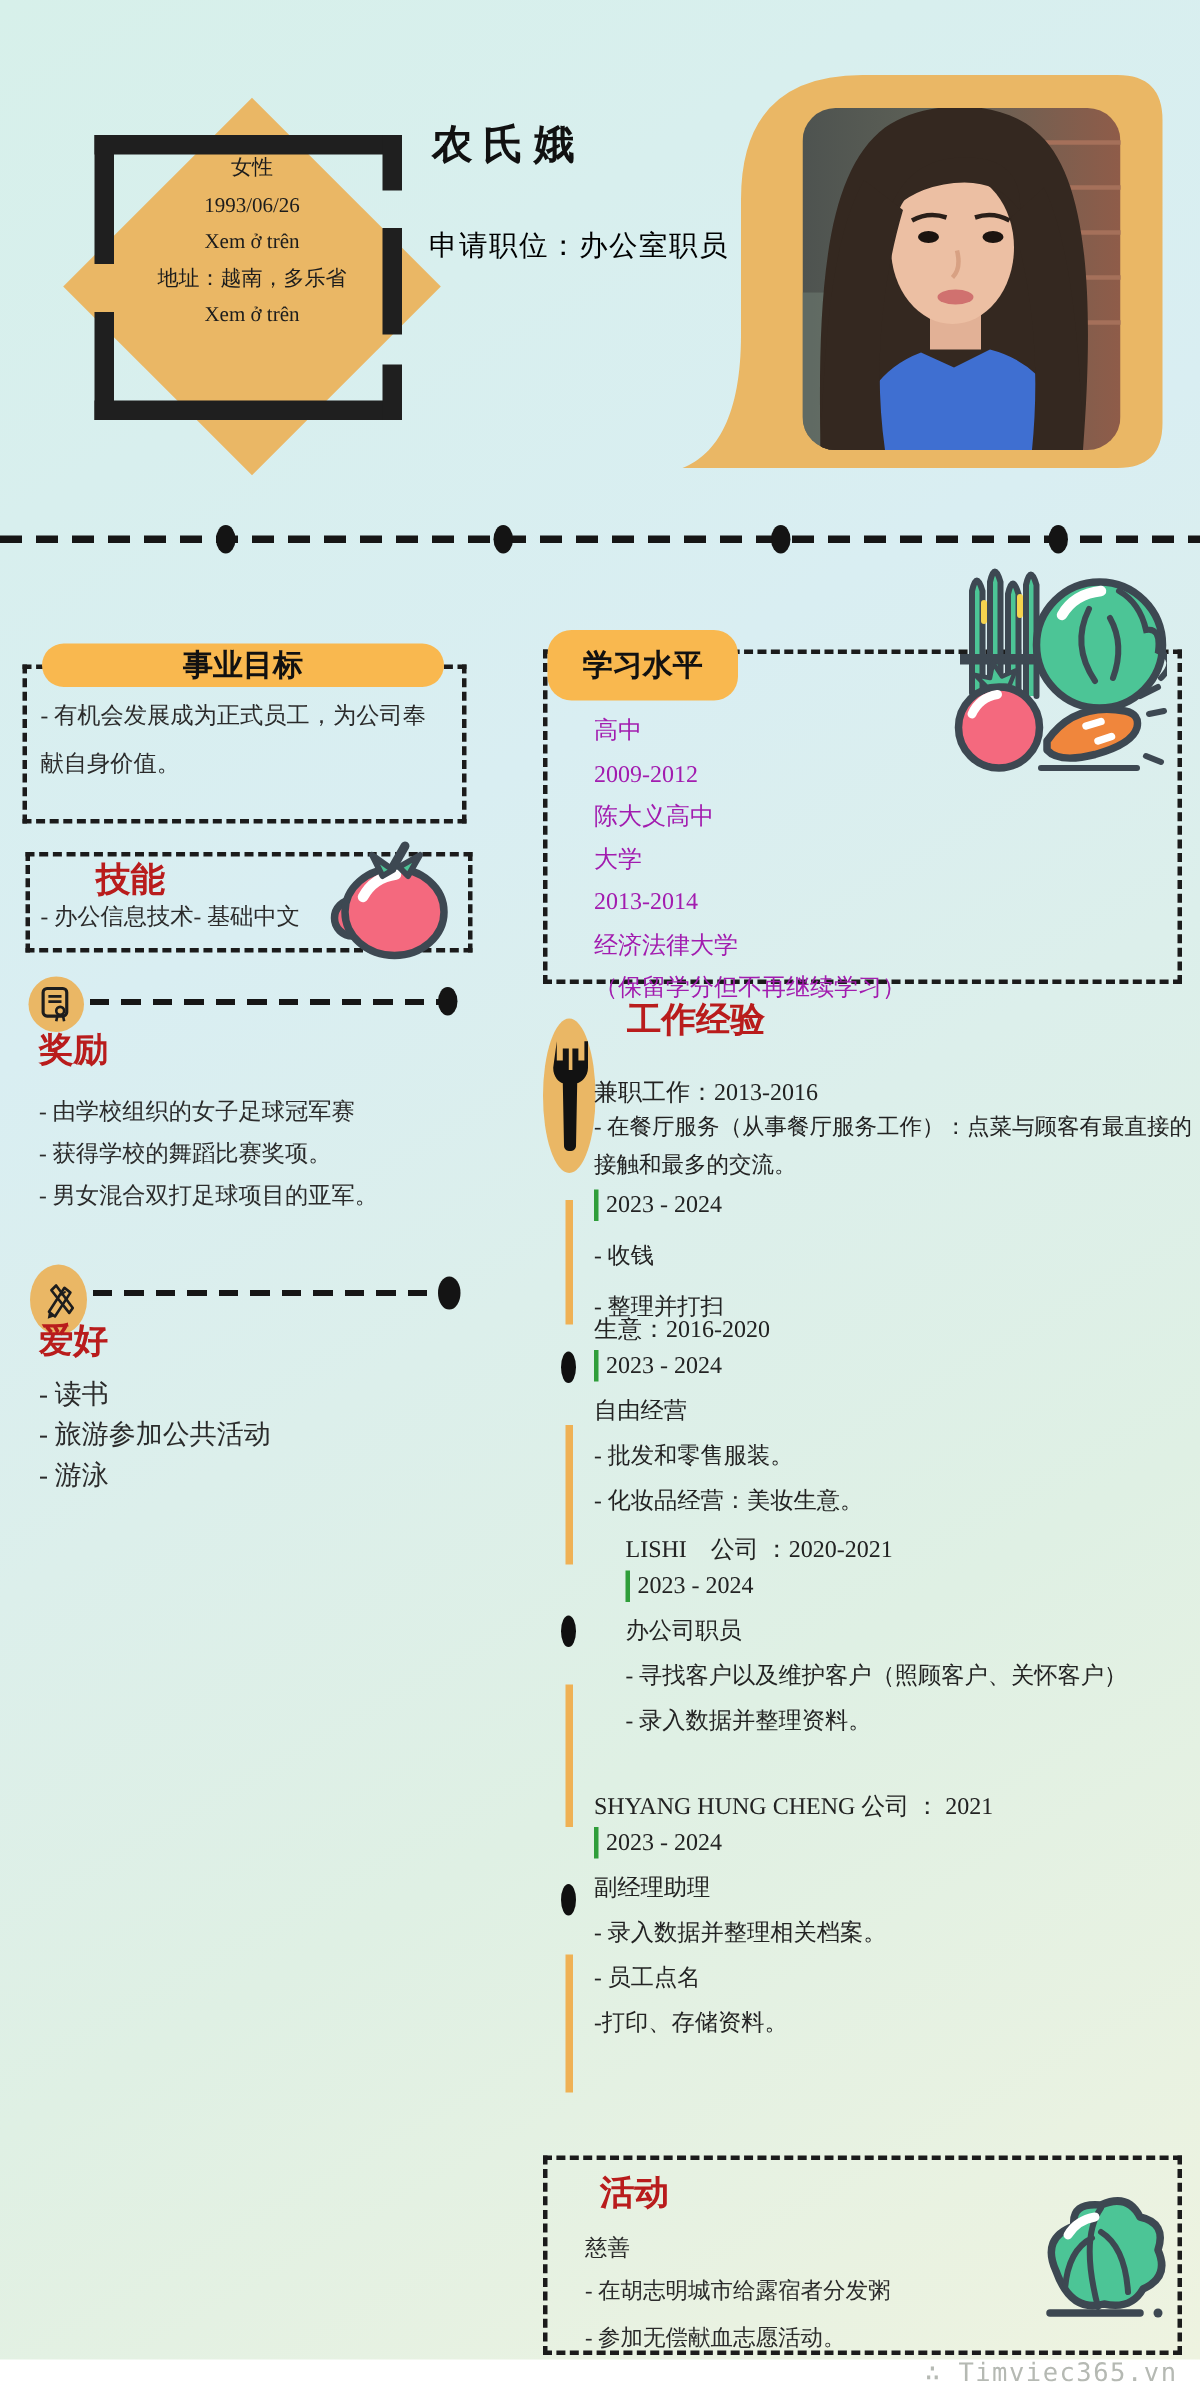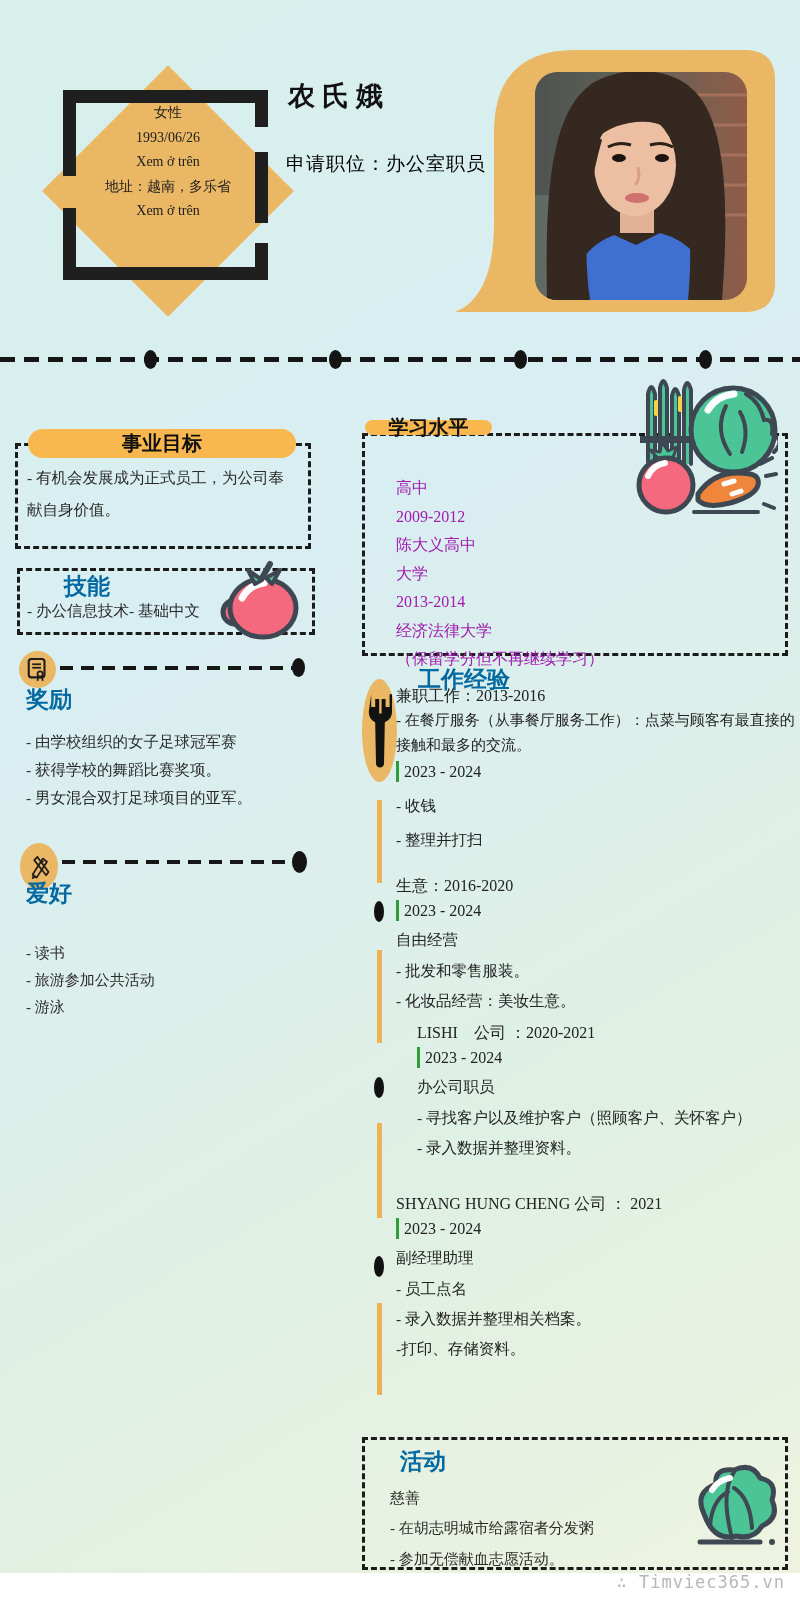--- a/index.html
+++ b/index.html
@@ -20,21 +20,21 @@
 
   
   .divider{left:0;top:357px;width:800px;height:5px;
     background:repeating-linear-gradient(90deg,#161616 0 15px,transparent 15px 24px);}
   .dot{width:13px;height:19px;background:#141414;border-radius:50%;z-index:2;}
 
   
   .dbox{border:3px dashed #1b1b1b;}
   .pill{background:#F9B84F;border-radius:16px;display:flex;align-items:center;justify-content:center;
         font-weight:bold;font-size:20px;color:#111;z-index:3;}
-  .h-title{font-weight:bold;font-size:23px;color:#0369a1;}
+  .h-title{font-weight:bold;font-size:23px;color:#b91c1c;}
   .body-text{font-size:15.5px;color:#2b2b2b;}
 
   .dash-line{height:4px;background:repeating-linear-gradient(90deg,#161616 0 13px,transparent 13px 21px);}
   .icon-circle{background:#EAB765;border-radius:50%;display:flex;align-items:center;justify-content:center;}
 
   
   .tl-seg{left:377px;width:5px;background:#EFB155;}
   .tl-dot{left:374px;width:10px;height:21px;background:#101010;border-radius:50%;}
   .entry{left:396px;width:400px;}
   .entry .head{font-size:16px;color:#222;}
@@ -155,28 +155,28 @@
     <svg width="24" height="27" viewBox="0 0 30 34">
       <path d="M7 27 L20 7 L25 11 L12 31 Z" fill="none" stroke="#1d1d1d" stroke-width="2.2" stroke-linejoin="round"></path>
       <path d="M7 27 l-1 6 l5 -2 z" fill="#1d1d1d"></path>
       <path d="M24 28 L9 9 L13 5 L27 24 Z" fill="none" stroke="#1d1d1d" stroke-width="2.2" stroke-linejoin="round"></path>
       <line x1="17" y1="13" x2="21" y2="10" stroke="#1d1d1d" stroke-width="1.6"></line>
     </svg>
   </div>
   <div class="abs dash-line" style="left:62px;top:860px;width:232px;"></div>
   <div class="abs dot" style="left:292px;top:851px;width:15px;height:22px;"></div>
   <div class="abs h-title" style="left:26px;top:878px;">爱好</div>
-  <div class="abs body-text" style="left:26px;top:940px;width:290px;line-height:27px;font-size:15px;">
+  <div class="abs body-text" style="left:26px;top:916px;width:290px;line-height:27px;font-size:18px;">
     <div>- 读书</div>
     <div>- 旅游参加公共活动</div>
     <div>- 游泳</div>
   </div>
 
   <div class="abs dbox" style="left:362px;top:433px;width:420px;height:217px;"></div>
-  <div class="abs pill" style="left:365px;top:420px;width:127px;height:15px;">学习水平</div>
+  <div class="abs pill" style="left:365px;top:420px;width:127px;height:47px;">学习水平</div>
   <div class="abs" style="left:396px;top:474px;width:260px;font-size:16px;line-height:28.5px;color:#a21caf;">
     <div>高中</div>
     <div>2009-2012</div>
     <div>陈大义高中</div>
     <div>大学</div>
     <div>2013-2014</div>
     <div>经济法律大学</div>
     <div>（保留学分但不再继续学习）</div>
   </div>
 
@@ -215,21 +215,21 @@
   </div>
 
   <div class="abs tl-seg" style="top:800px;height:83px;"></div>
   <div class="abs tl-dot" style="top:901px;"></div>
   <div class="abs tl-seg" style="top:950px;height:93px;"></div>
   <div class="abs tl-dot" style="top:1077px;"></div>
   <div class="abs tl-seg" style="top:1123px;height:95px;"></div>
   <div class="abs tl-dot" style="top:1256px;"></div>
   <div class="abs tl-seg" style="top:1303px;height:92px;"></div>
 
-  <div class="abs entry" style="top:686px;">
+  <div class="abs entry" style="top:718px;">
     <div class="head">兼职工作：2013-2016</div>
     <div class="desc">- 在餐厅服务（从事餐厅服务工作）：点菜与顾客有最直接的接触和最多的交流。</div>
     <div class="period">
       <span class="gbar"></span>
       <span>2023 - 2024</span>
     </div>
     <div class="bullets">
       <div style="margin-top:14px;">- 收钱</div>
       <div style="margin-top:14px;">- 整理并打扫</div>
     </div>
@@ -262,22 +262,22 @@
   </div>
 
   <div class="abs entry" style="top:1194px;">
     <div class="head">SHYANG HUNG CHENG 公司 ： 2021</div>
     <div class="period">
       <span class="gbar"></span>
       <span>2023 - 2024</span>
     </div>
     <div class="role">副经理助理</div>
     <div class="bullets">
+      <div>- 录入数据并整理相关档案。</div>
       <div>- 员工点名</div>
-      <div>- 录入数据并整理相关档案。</div>
       <div>-打印、存储资料。</div>
     </div>
   </div>
 
   <div class="abs dbox" style="left:362px;top:1437px;width:420px;height:127px;"></div>
   <div class="abs h-title" style="left:400px;top:1446px;">活动</div>
   <div class="abs body-text" style="left:390px;top:1489px;font-size:15px;">慈善</div>
   <div class="abs body-text" style="left:390px;top:1513px;width:300px;line-height:31px;font-size:15px;">
     <div>- 在胡志明城市给露宿者分发粥</div>
     <div>- 参加无偿献血志愿活动。</div>

